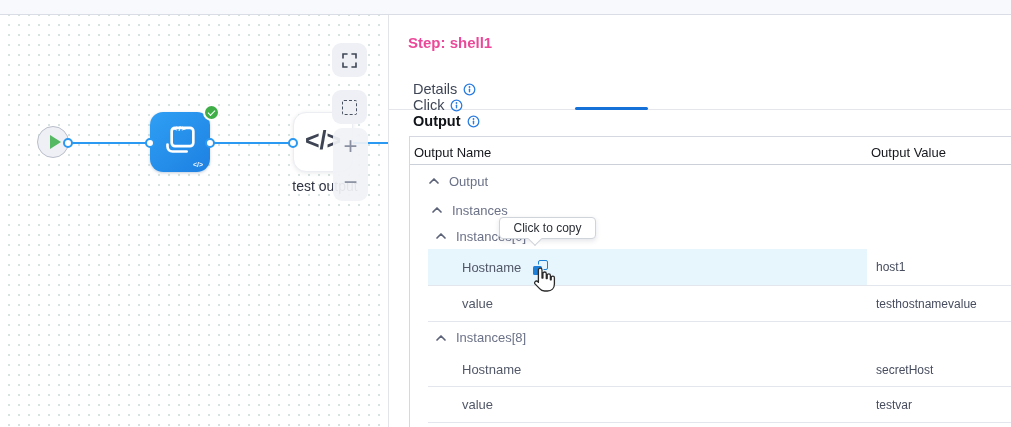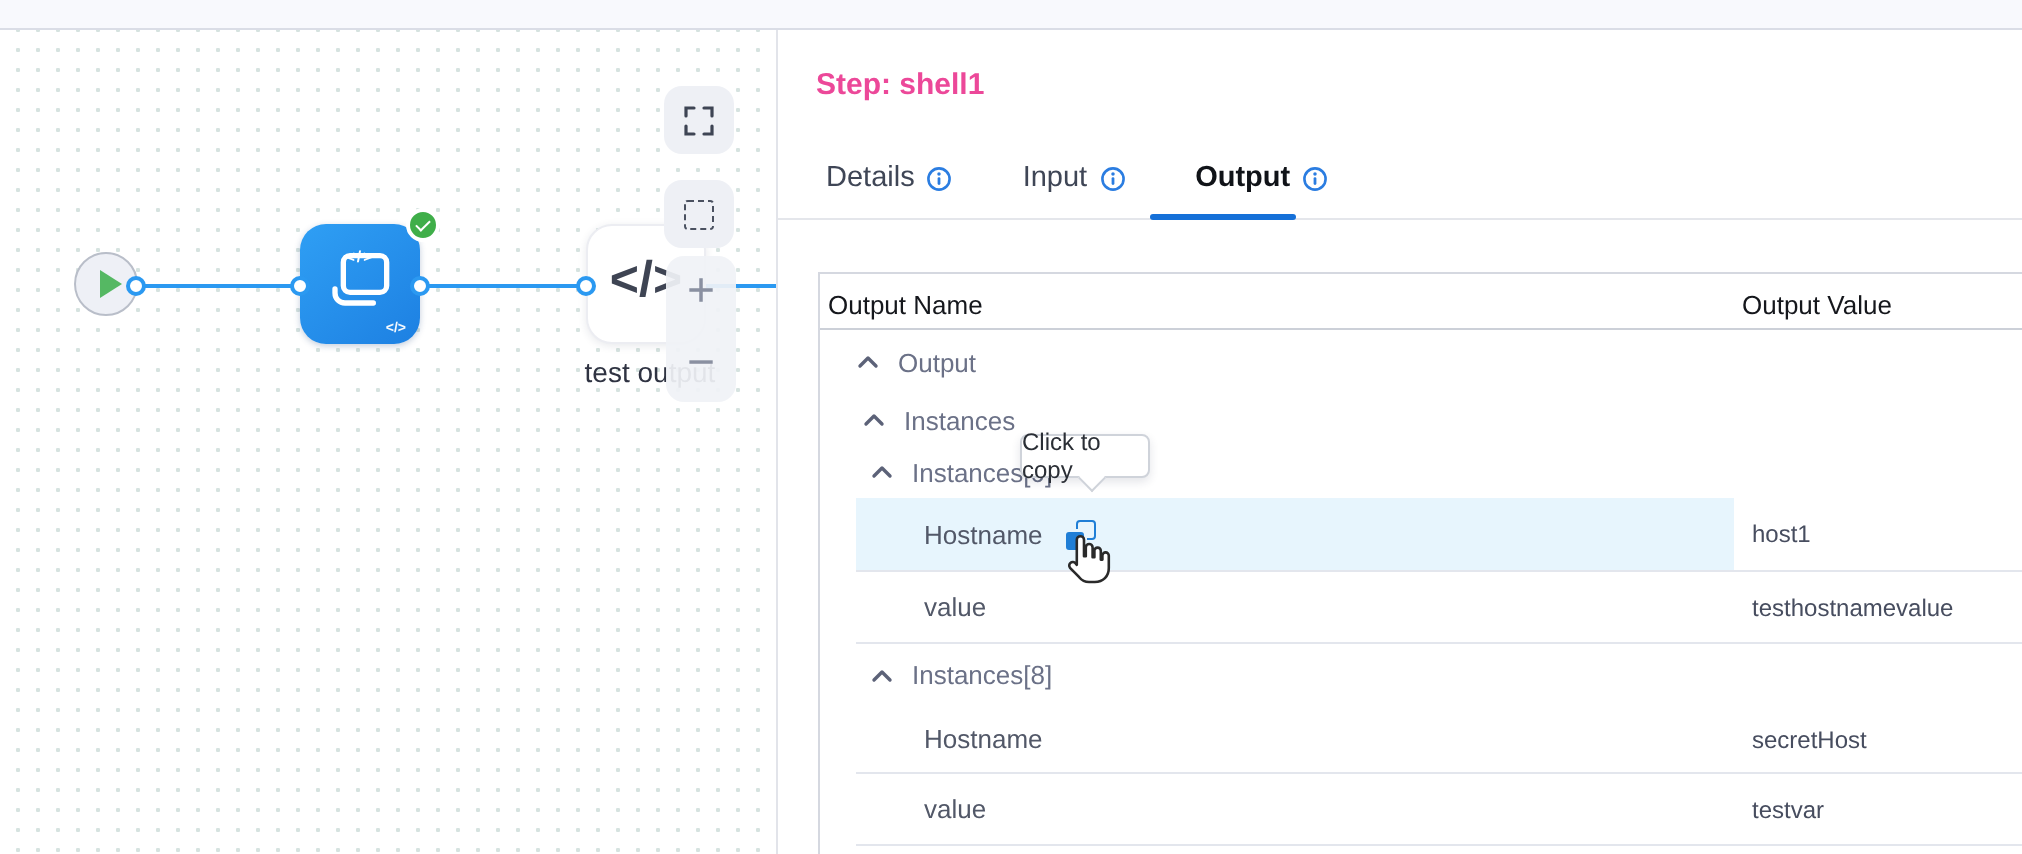--- a/index.html
+++ b/index.html
@@ -59,21 +59,21 @@
   .marquee-box { width:15px; height:15px; border:1.5px dashed #4a5160; border-radius:2px; }
   .zoom-panel { position:absolute; left:333px; top:113px; width:35px; height:73px;
                 border-radius:9px; background:rgba(240,242,246,.93); z-index:10; }
   .zoom-btn { width:35px; height:36px; display:flex; align-items:center; justify-content:center;
               color:#8a90a1; font-size:24px; font-weight:400; line-height:1; }
 
   
   .panel { position:absolute; top:15px; left:389px; width:622px; height:412px; background:#fff; }
   .panel-title { position:absolute; top:19px; left:19px; font-size:15px; font-weight:bold; color:#ec4899; }
 
-  .tabs { position:absolute; top:66px; left:24px; display:flex; z-index:2; }
+  .tabs { position:absolute; top:66px; left:24px; display:flex; z-index:2;flex-direction:column; }
   .tab { display:flex; align-items:center; gap:6px; margin-right:35px; font-size:14.5px;
          color:#3f4656; cursor:pointer; }
   .tab.active { color:#101318; font-weight:bold; }
   .tabs-rule { position:absolute; top:94px; left:0; right:0; border-top:1px solid #e4e6eb; }
   .tab-underline { position:absolute; top:92px; left:186px; width:73px; height:3px;
                    border-radius:2px; background:#1570d8; z-index:3; }
 
   
   .otable { position:absolute; top:121px; left:20px; right:-2px; bottom:-5px;
             border-top:1px solid #d5d8e0; border-left:1px solid #d5d8e0; background:#fff; }
@@ -94,24 +94,24 @@
   .leaf-name { font-size:13px; color:#525868; margin-left:34px; z-index:1;text-align:center; }
   .cell-value { position:absolute; left:448px; font-size:12px; color:#474d5f; z-index:1; }
 
   .copy-icon { position:relative; width:15px; height:15px; margin-left:12px; z-index:1; }
   .cp-back { position:absolute; right:0; top:0; width:10px; height:10px;
              border:1.6px solid #1f7ed6; border-radius:2px; background:#e7f5fd; }
   .cp-front { position:absolute; left:0; bottom:0; width:9px; height:9px;
               background:#1f7ed6; border-radius:1.5px; box-shadow:0 0 0 1.5px #e7f5fd; }
 
   
-  .tooltip { position:absolute; top:202px; left:110px; width:65px; height:22px; background:#fff;
+  .tooltip { position:absolute; top:202px; left:110px; width:97px; height:22px; background:#fff;
              border:1px solid #cfd3da; border-radius:4px; box-shadow:0 2px 5px rgba(30,40,70,.12);
              display:flex; align-items:center; justify-content:center; font-size:12px;
-             color:#2a2e35; z-index:60;margin-left:11px; }
+             color:#2a2e35; z-index:60; }
   .tooltip-arrow { position:absolute; left:30px; bottom:-6px; width:10px; height:10px; background:#fff;
              border-right:1px solid #cfd3da; border-bottom:1px solid #cfd3da;
              transform:rotate(45deg); }
   .cursor { position:absolute; top:251px; left:143px; z-index:70; }
 </style>
 </head>
 <body>
 
 <div id="app">
 
@@ -172,21 +172,21 @@
     <div class="tabs">
       <div class="tab">
         <span>Details</span>
         <svg width="13" height="13" viewBox="0 0 14 14">
             <circle cx="7" cy="7" r="5.7" fill="none" stroke="#2b7de1" stroke-width="1.4"></circle>
             <circle cx="7" cy="4.3" r="0.95" fill="#2b7de1"></circle>
             <rect x="6.25" y="6" width="1.5" height="4.2" rx="0.75" fill="#2b7de1"></rect>
           </svg>
       </div>
       <div class="tab">
-        <span>Input</span>
+        <span>Click</span>
         <svg width="13" height="13" viewBox="0 0 14 14">
             <circle cx="7" cy="7" r="5.7" fill="none" stroke="#2b7de1" stroke-width="1.4"></circle>
             <circle cx="7" cy="4.3" r="0.95" fill="#2b7de1"></circle>
             <rect x="6.25" y="6" width="1.5" height="4.2" rx="0.75" fill="#2b7de1"></rect>
           </svg>
       </div>
       <div class="tab active">
         <span>Output</span>
         <svg width="13" height="13" viewBox="0 0 14 14">
             <circle cx="7" cy="7" r="5.7" fill="none" stroke="#2b7de1" stroke-width="1.4"></circle>

